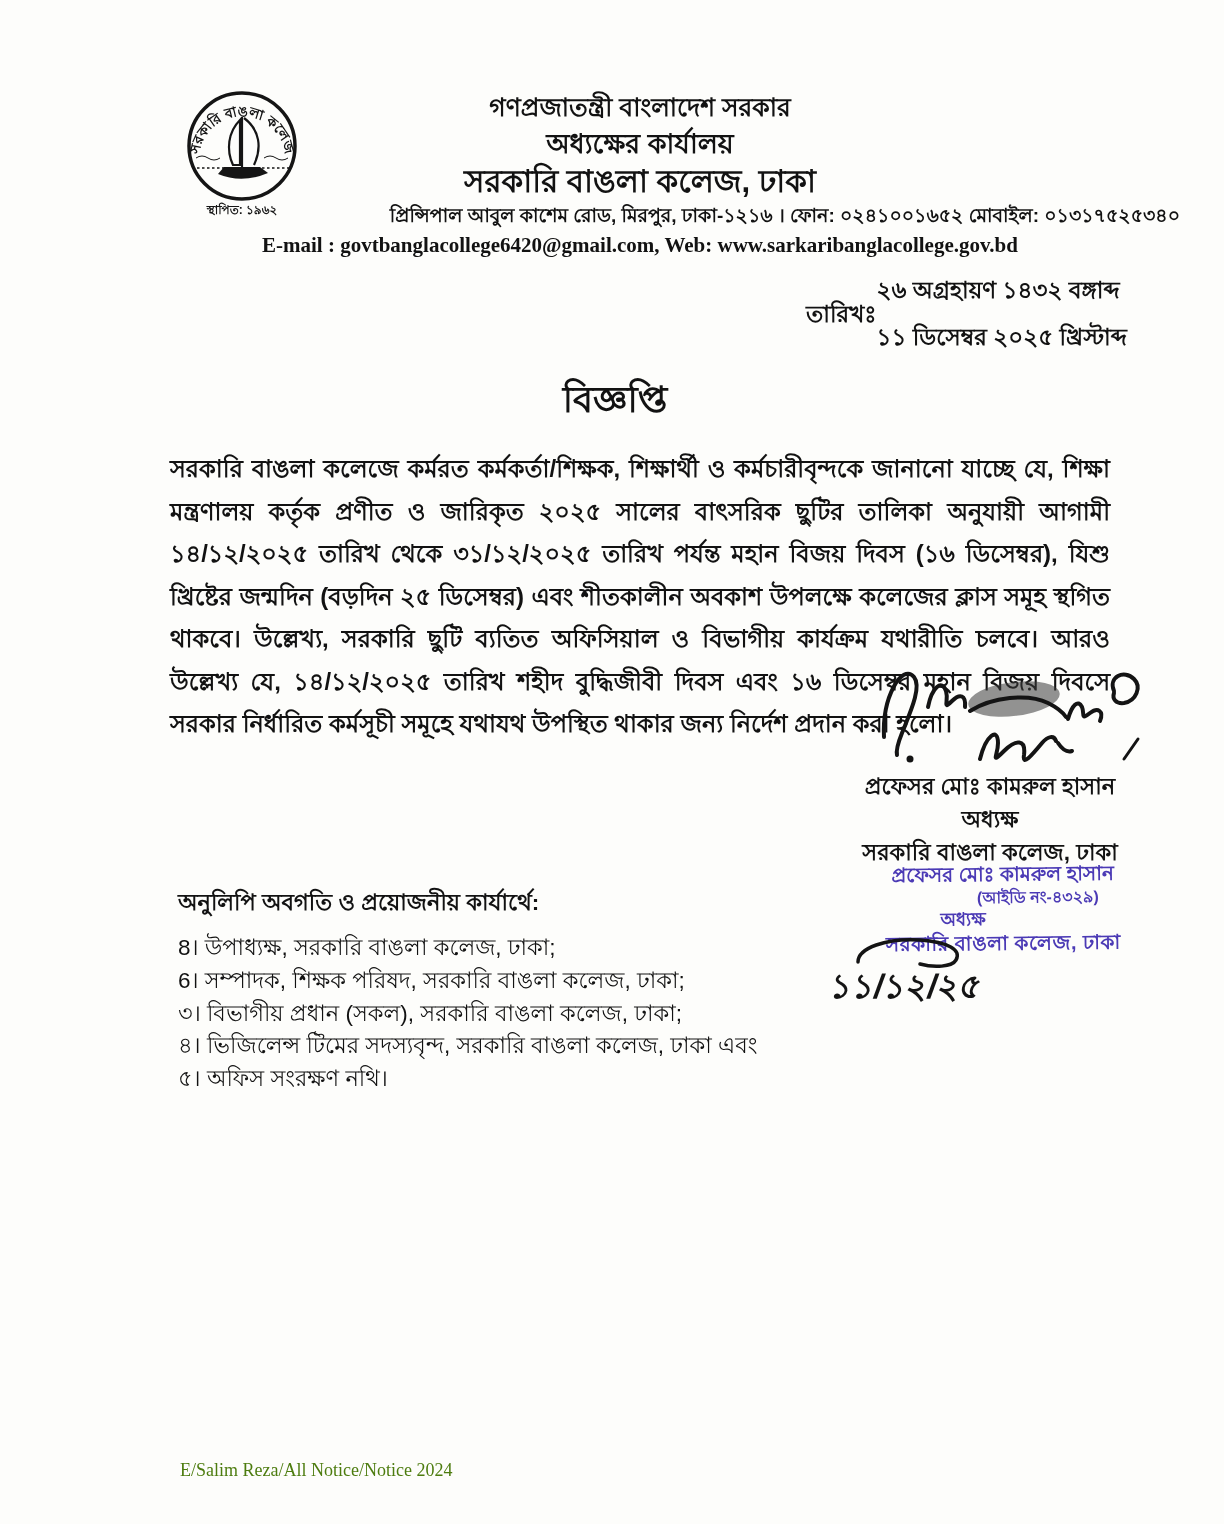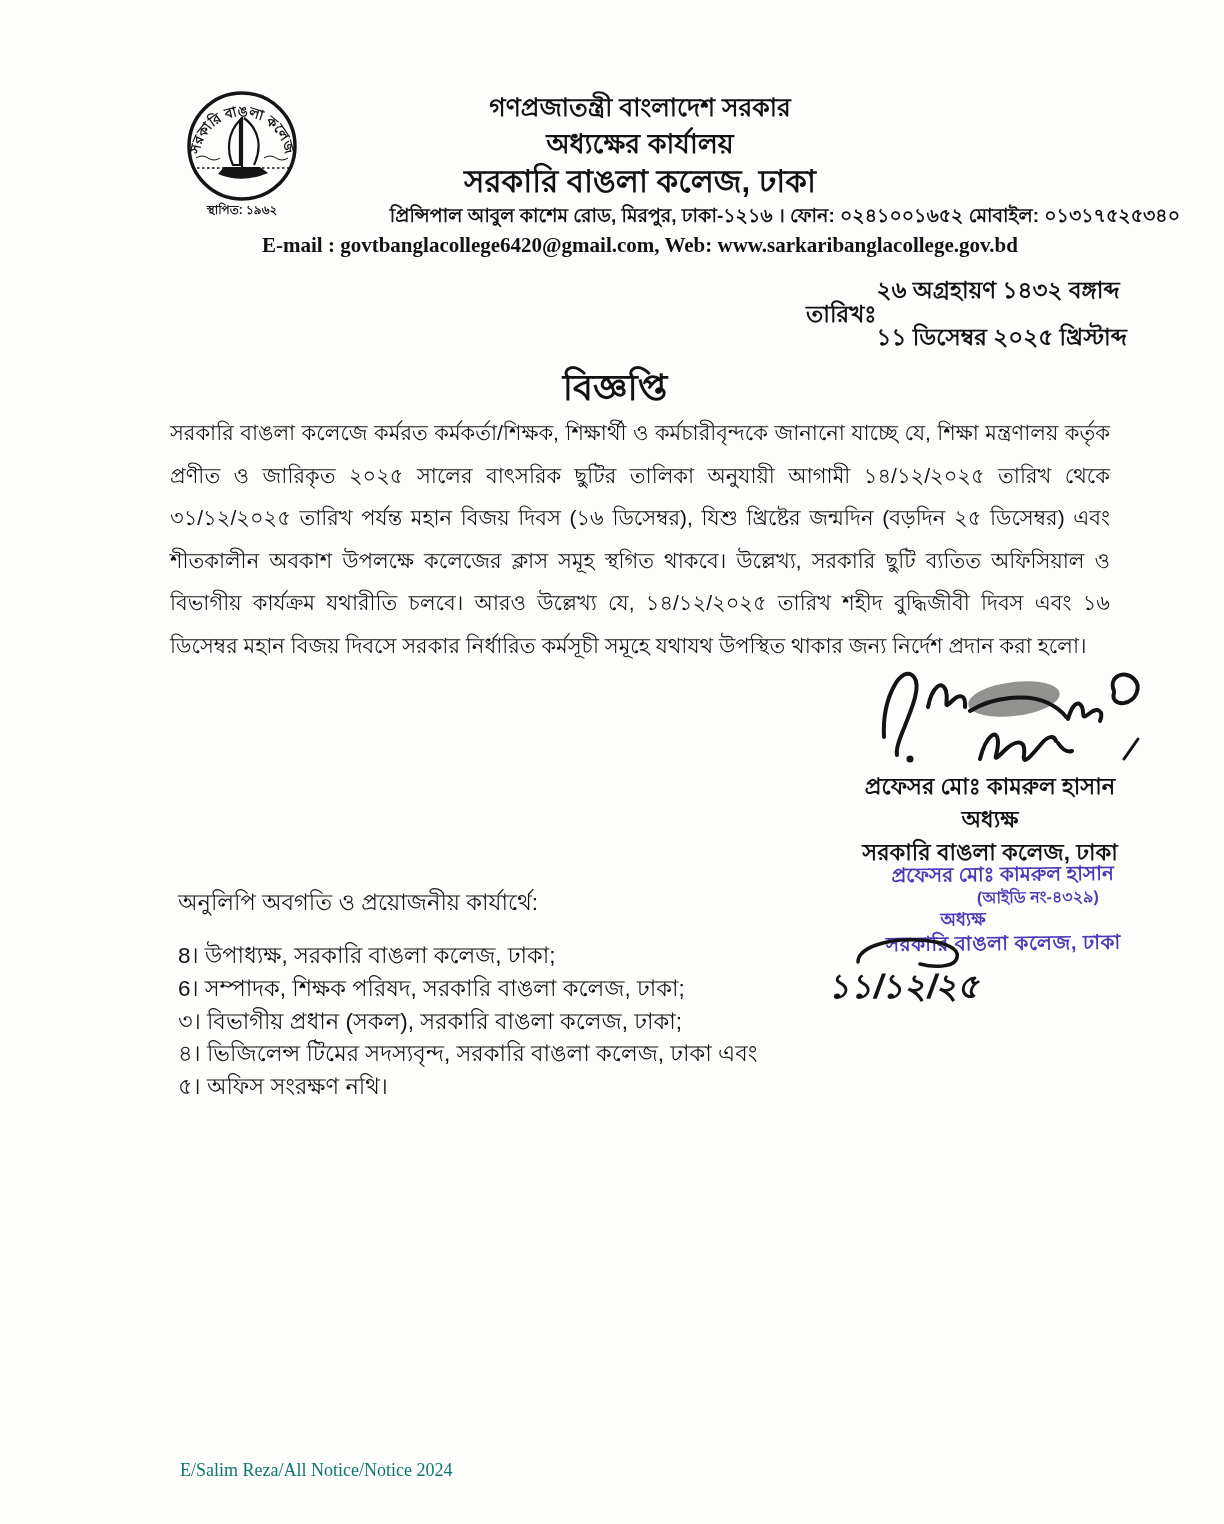--- a/index.html
+++ b/index.html
@@ -21,46 +21,46 @@
   .hdr-college { font-size:31px; font-weight:bold; line-height:40px; }
   .hdr-address { font-size:19px; font-weight:bold; line-height:28px;text-align:right; }
   .hdr-email   { font-family:"Liberation Serif","DejaVu Serif",serif;
                  font-size:21px; font-weight:bold; line-height:30px; }
   
   .dateblock { position:absolute; left:806px; top:272px; display:flex; align-items:center; }
   .date-label { font-size:23px; font-weight:bold; }
   .date-lines { display:flex; flex-direction:column; gap:8px; }
   .date-line  { font-size:23px; font-weight:bold; white-space:nowrap; }
   
-  .notice-title { position:absolute; left:100px; top:360px; width:1030px;
+  .notice-title { position:absolute; left:100px; top:372px; width:1030px;
                   text-align:center; font-size:36px; font-weight:bold; }
   
-  .notice-body { position:absolute; left:170px; top:412px; width:940px;
-                 font-size:21px; line-height:42.5px; text-align:justify;
-                 font-weight:400; }
+  .notice-body { position:absolute; left:170px; top:448px; width:940px;
+                 font-size:24px; line-height:42.5px; text-align:justify;
+                 font-weight:700; }
   
   .sig-svg { position:absolute; left:862px; top:655px; }
   .sig-block { position:absolute; left:830px; top:770px; width:320px; text-align:center; }
   .sig-line { font-size:22.5px; font-weight:bold; line-height:33px; }
   
   .stamp { position:absolute; left:858px; top:862px; width:290px;
            color:#4b3ab5; transform:rotate(-0.6deg); }
   .stamp-name { font-size:20px; font-weight:bold; text-align:center; line-height:25px; }
   .stamp-id   { font-size:16px; font-weight:bold; text-align:center; padding-left:70px; line-height:21px; }
   .stamp-desig{ font-size:18px; font-weight:bold; text-align:center; padding-right:80px; line-height:23px; }
   .stamp-inst { font-size:20px; font-weight:bold; text-align:center; line-height:25px; letter-spacing:0.5px; }
   .hw-date-svg { position:absolute; left:828px; top:932px; }
   
   .copies { position:absolute; left:178px; top:886px; width:700px; }
-  .copies-heading { font-size:22.5px; font-weight:normal; line-height:34px; margin-bottom:20px; }
+  .copies-heading { font-size:22.5px; font-weight:bold; line-height:34px; margin-bottom:12px; }
   .copy-item { font-size:22.5px; font-weight:500; line-height:32.8px; }
   
   .footer { position:absolute; left:180px; top:1460px;
             font-family:"Liberation Serif","DejaVu Serif",serif;
-            font-size:18px; color:#0f766e;text-align:center; }
+            font-size:18px; color:#4d7c0f;text-align:center; }
   svg text { font-family:"Liberation Sans","DejaVu Sans",sans-serif; }
 </style>
 </head>
 <body>
 
 <div class="page">
 
   <div class="logo">
     <svg width="132" height="136" viewBox="0 0 132 136">
       <circle cx="66" cy="62" r="53" fill="none" stroke="#151515" stroke-width="3.5"></circle>

